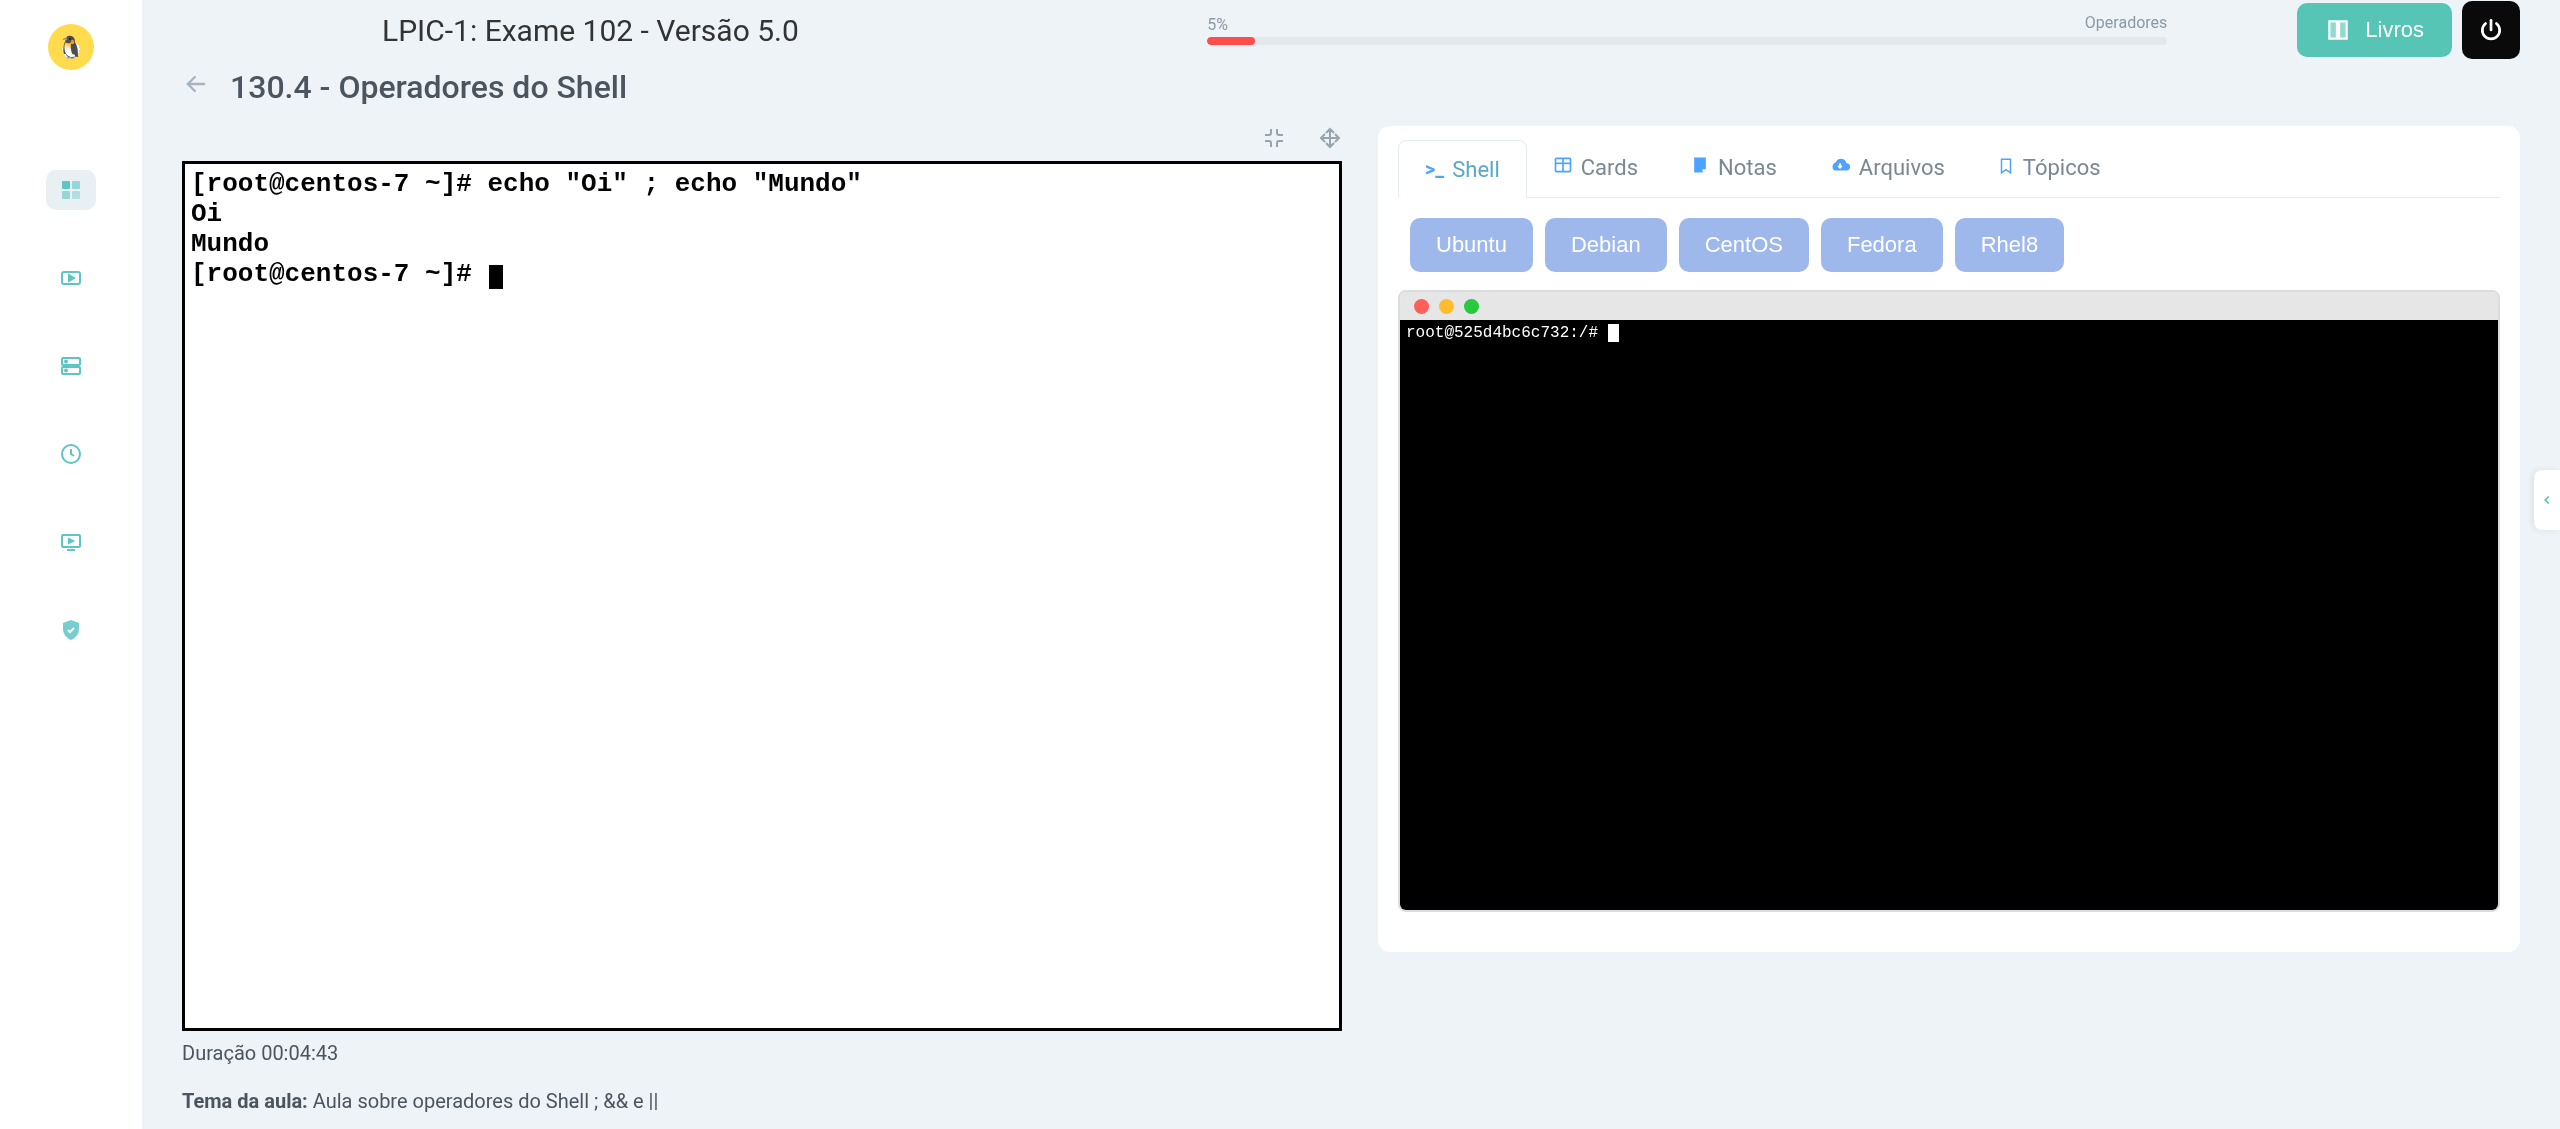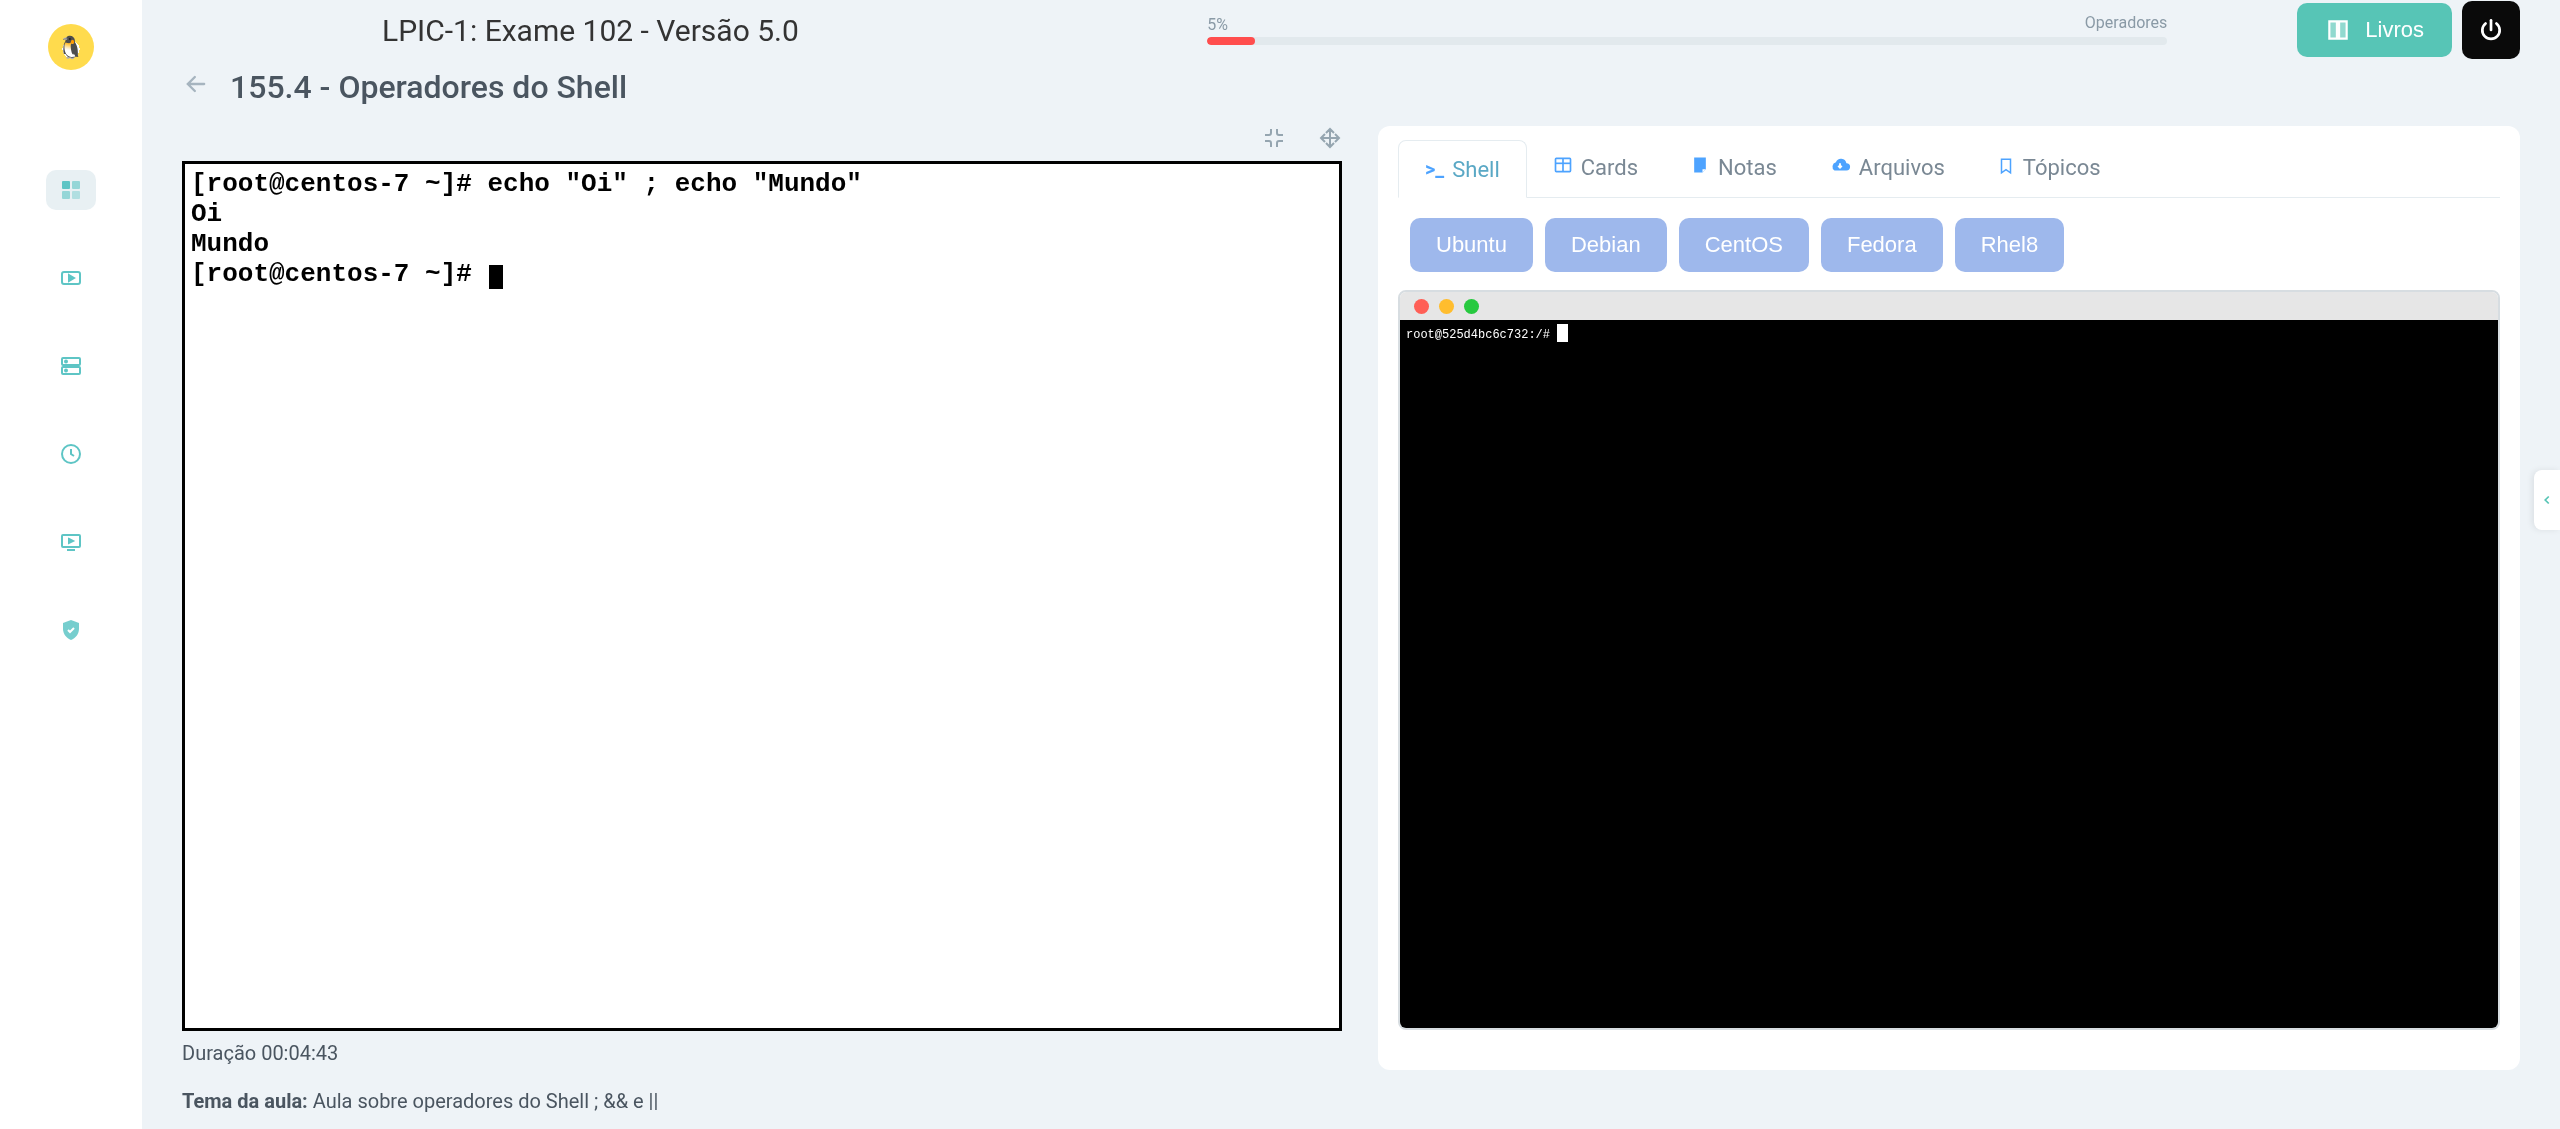--- a/index.html
+++ b/index.html
@@ -268,23 +268,23 @@
   gap: 10px;
 }
 .dot { width: 15px; height: 15px; border-radius: 50%; }
 .dot.red { background: #ff5f56; }
 .dot.yellow { background: #ffbd2e; }
 .dot.green { background: #27c93f; }
 .term-body {
   background: #000;
   color: #fff;
   font-family: "Courier New", monospace;
-  font-size: 12px;
+  font-size: 16px;
   padding: 4px 6px;
-  height: 708px;
+  height: 590px;
   white-space: pre;
 }
 .term-cursor {
   display: inline-block;
   width: 11px;
   height: 18px;
   background: #fff;
   vertical-align: text-bottom;
 }
 
@@ -383,21 +383,21 @@
       </button>
     </div>
   </div>
 
   <div class="lesson-row">
     <span class="back-arrow">
       <svg width="28" height="28" viewBox="0 0 24 24" fill="none" stroke="currentColor" stroke-width="2" stroke-linecap="round">
           <path d="M19 12H5M11 18l-6-6 6-6"></path>
         </svg>
     </span>
-    <div class="lesson-title">155.4 - Operadores do Shell</div>
+    <div class="lesson-title">130.4 - Operadores do Shell</div>
   </div>
 
   <div class="columns">
 
     <div class="video-col">
       <div class="video-controls">
         <span class="vctrl">
           <svg width="24" height="24" viewBox="0 0 24 24" fill="none" stroke="currentColor" stroke-width="2">
               <path d="M9 3v4a2 2 0 0 1-2 2H3M3 15h4a2 2 0 0 1 2 2v4M15 3v4a2 2 0 0 0 2 2h4M21 15h-4a2 2 0 0 0-2 2v4"></path>
             </svg>

